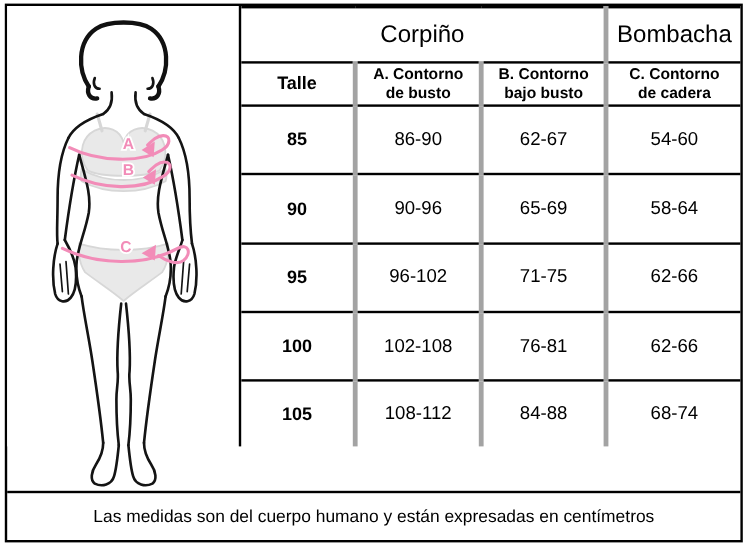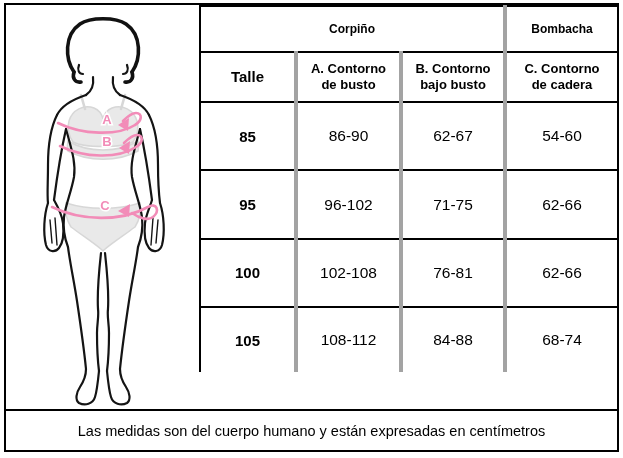--- a/index.html
+++ b/index.html
@@ -12,22 +12,22 @@
   .figure-panel svg{display:block;}
   .table-wrap{flex:1;min-width:0;}
   table{border-collapse:collapse;width:100%;height:100%;table-layout:fixed;}
   td{border-left:4px solid #a3a3a3;border-top:2px solid #000;text-align:center;
      vertical-align:middle;padding:0;overflow:hidden;}
   tr td:first-child{border-left:none;}
   tr.title-row td{border-top:none;background:var(--header-pink,#FCD1F5);
      font-weight:bold;font-size:16px;letter-spacing:.2px;}
   tr.title-row{height:44px;}
   tr.group-row{height:46px;}
-  tr.group-row td{font-weight:bold;font-size:12px;}
-  tr.colhead-row{height:50px;}
+  tr.group-row td{font-weight:normal;font-size:20px;}
+  tr.colhead-row{height:36px;}
   tr.colhead-row td{font-weight:bold;font-size:13px;line-height:1.2;}
   td.talle{font-weight:bold;font-size:15px;margin-left:15px;}
   td.val{font-size:15.5px;}
   .note{height:39px;border-top:2px solid #000;display:flex;align-items:center;
         justify-content:center;font-size:14.5px;margin-top:37px;}
   
   .outline{fill:none;stroke:#141414;stroke-width:2.2;stroke-linecap:round;stroke-linejoin:round;}
   .hair{fill:none;stroke:#111;stroke-width:3.6;stroke-linecap:round;}
   .under{fill:var(--underwear-gray,#E9E9E9);stroke:var(--underwear-stroke,#D7D7D7);stroke-width:1.5;}
   .strap{fill:none;stroke:var(--underwear-stroke,#D7D7D7);stroke-width:2.6;stroke-linecap:round;}
@@ -132,20 +132,26 @@
             <div>de cadera</div>
           </td>
         </tr>
         <tr>
           <td class="talle">85</td>
           <td class="val">86-90</td>
           <td class="val">62-67</td>
           <td class="val">54-60</td>
         </tr>
         <tr>
+          <td class="talle">90</td>
+          <td class="val">90-96</td>
+          <td class="val">65-69</td>
+          <td class="val">58-64</td>
+        </tr>
+        <tr>
           <td class="talle">95</td>
           <td class="val">96-102</td>
           <td class="val">71-75</td>
           <td class="val">62-66</td>
         </tr>
         <tr>
           <td class="talle">100</td>
           <td class="val">102-108</td>
           <td class="val">76-81</td>
           <td class="val">62-66</td>

